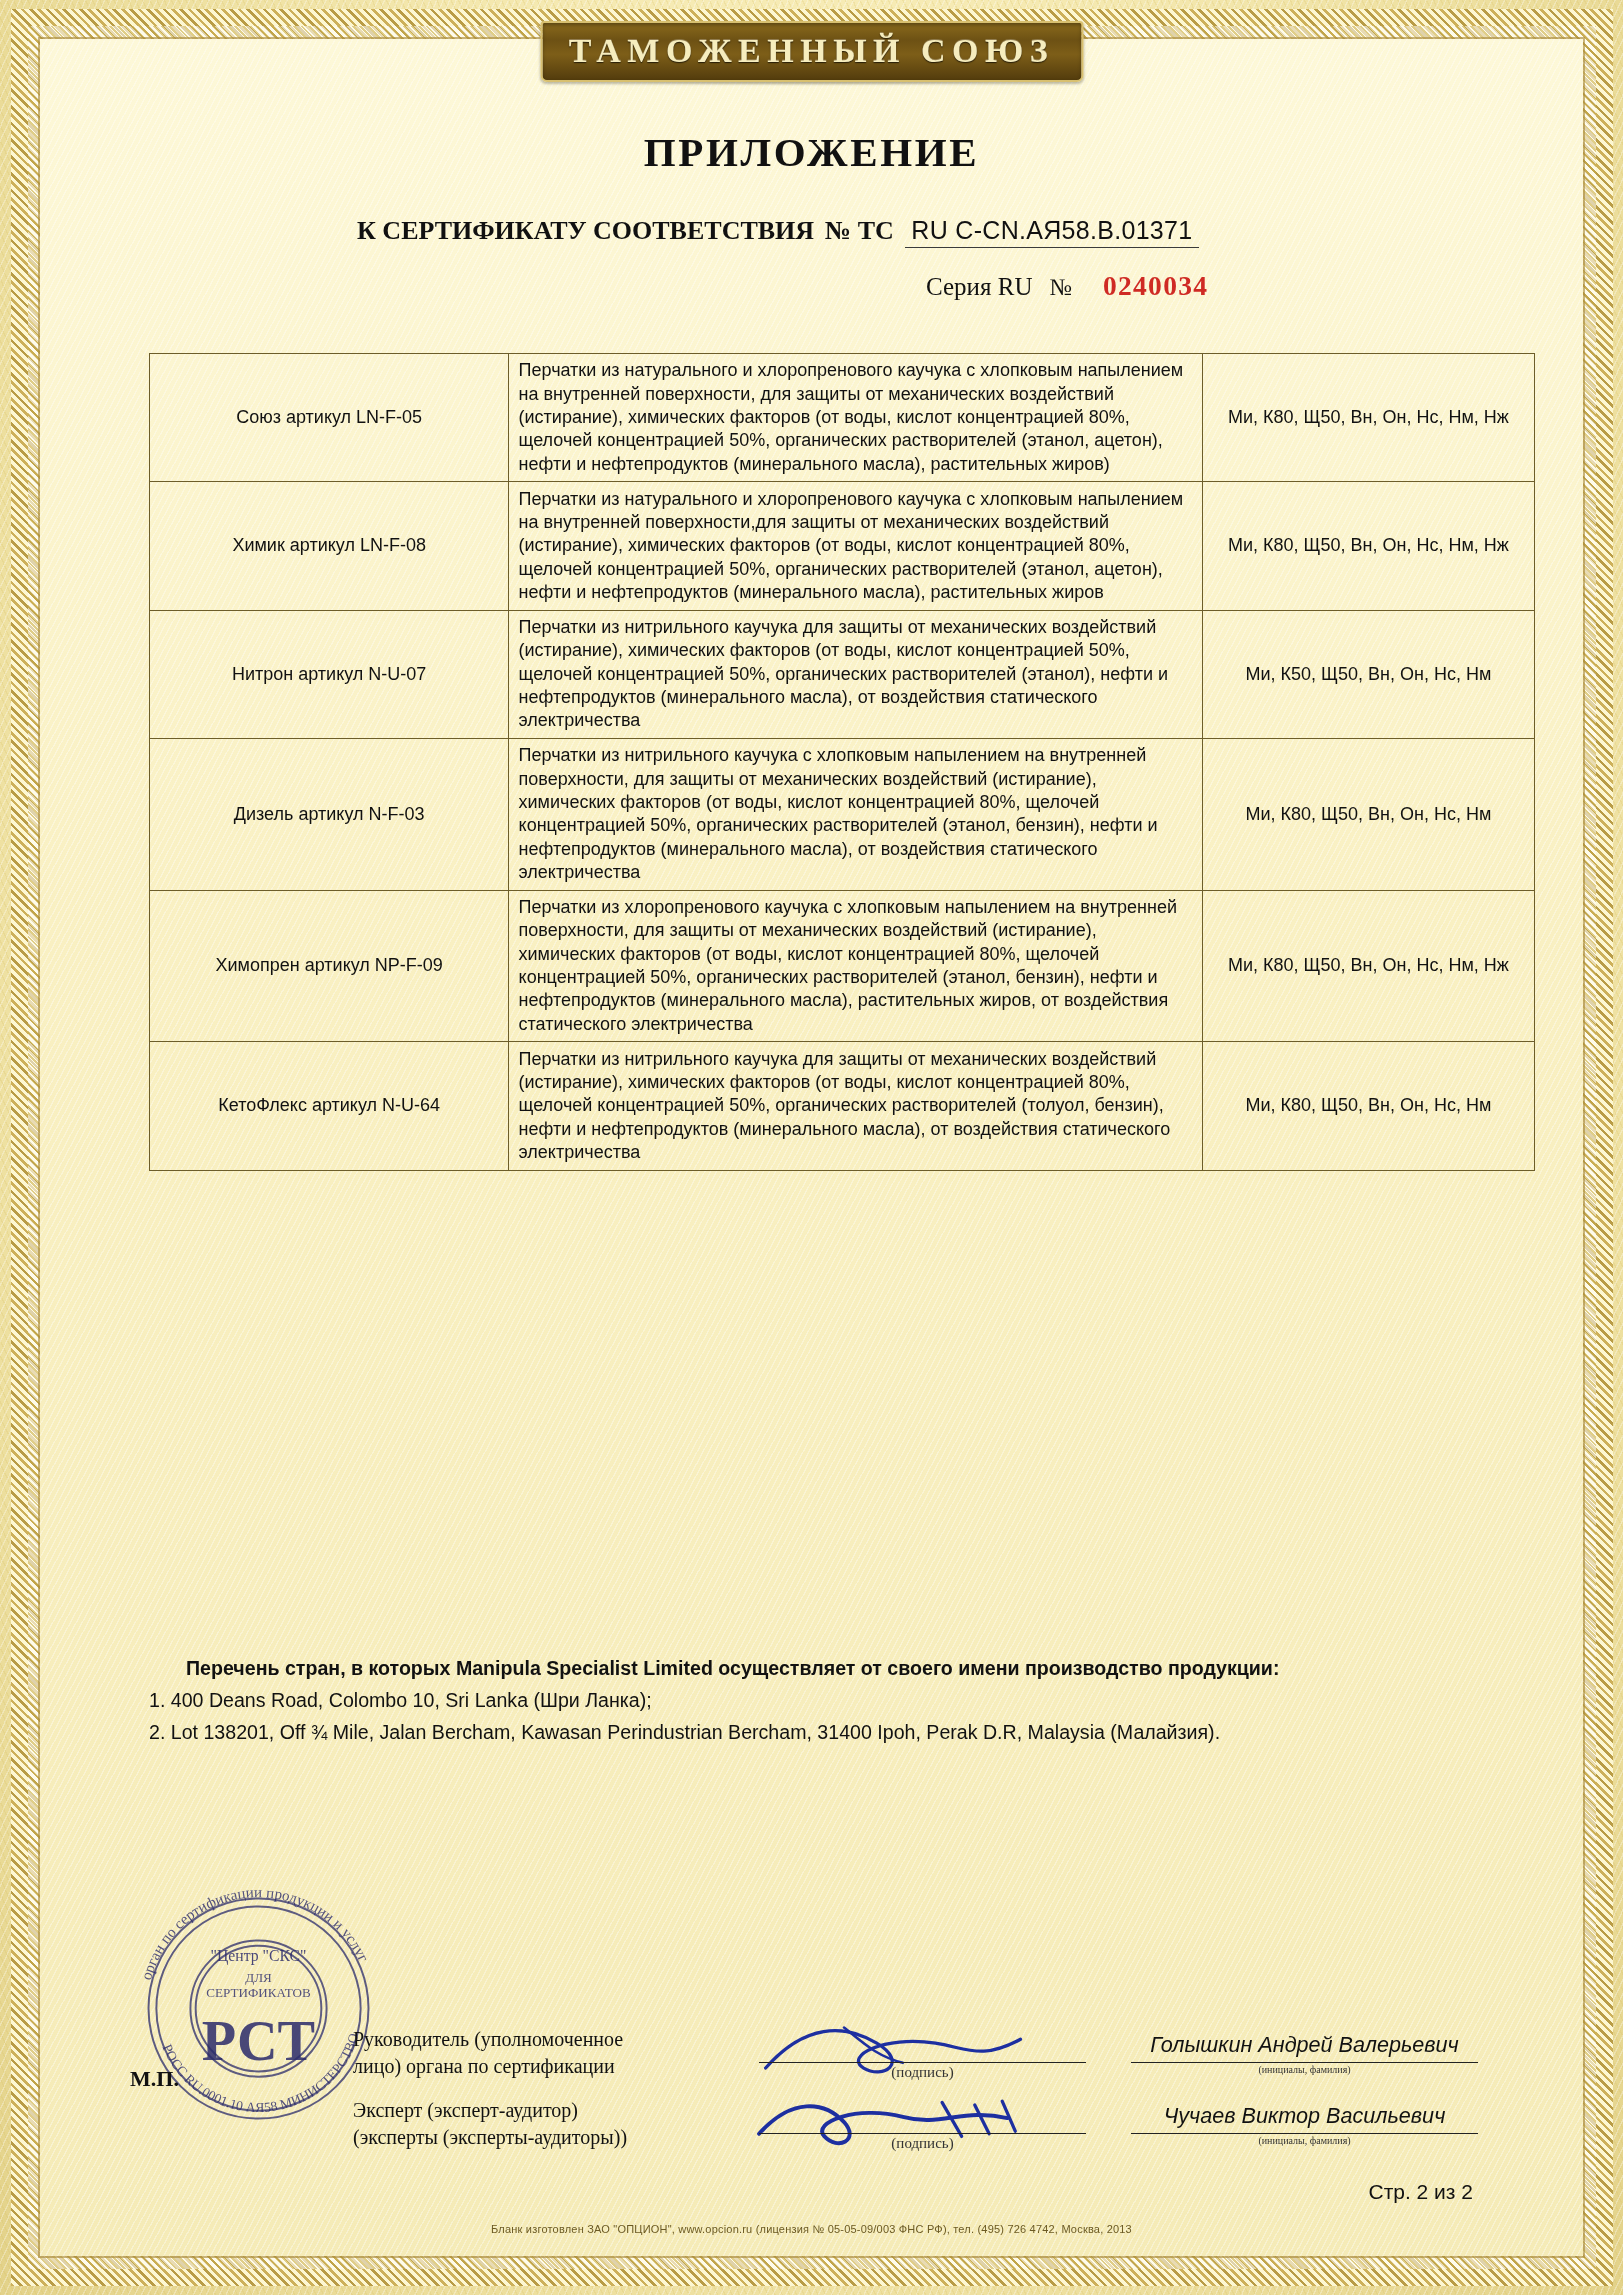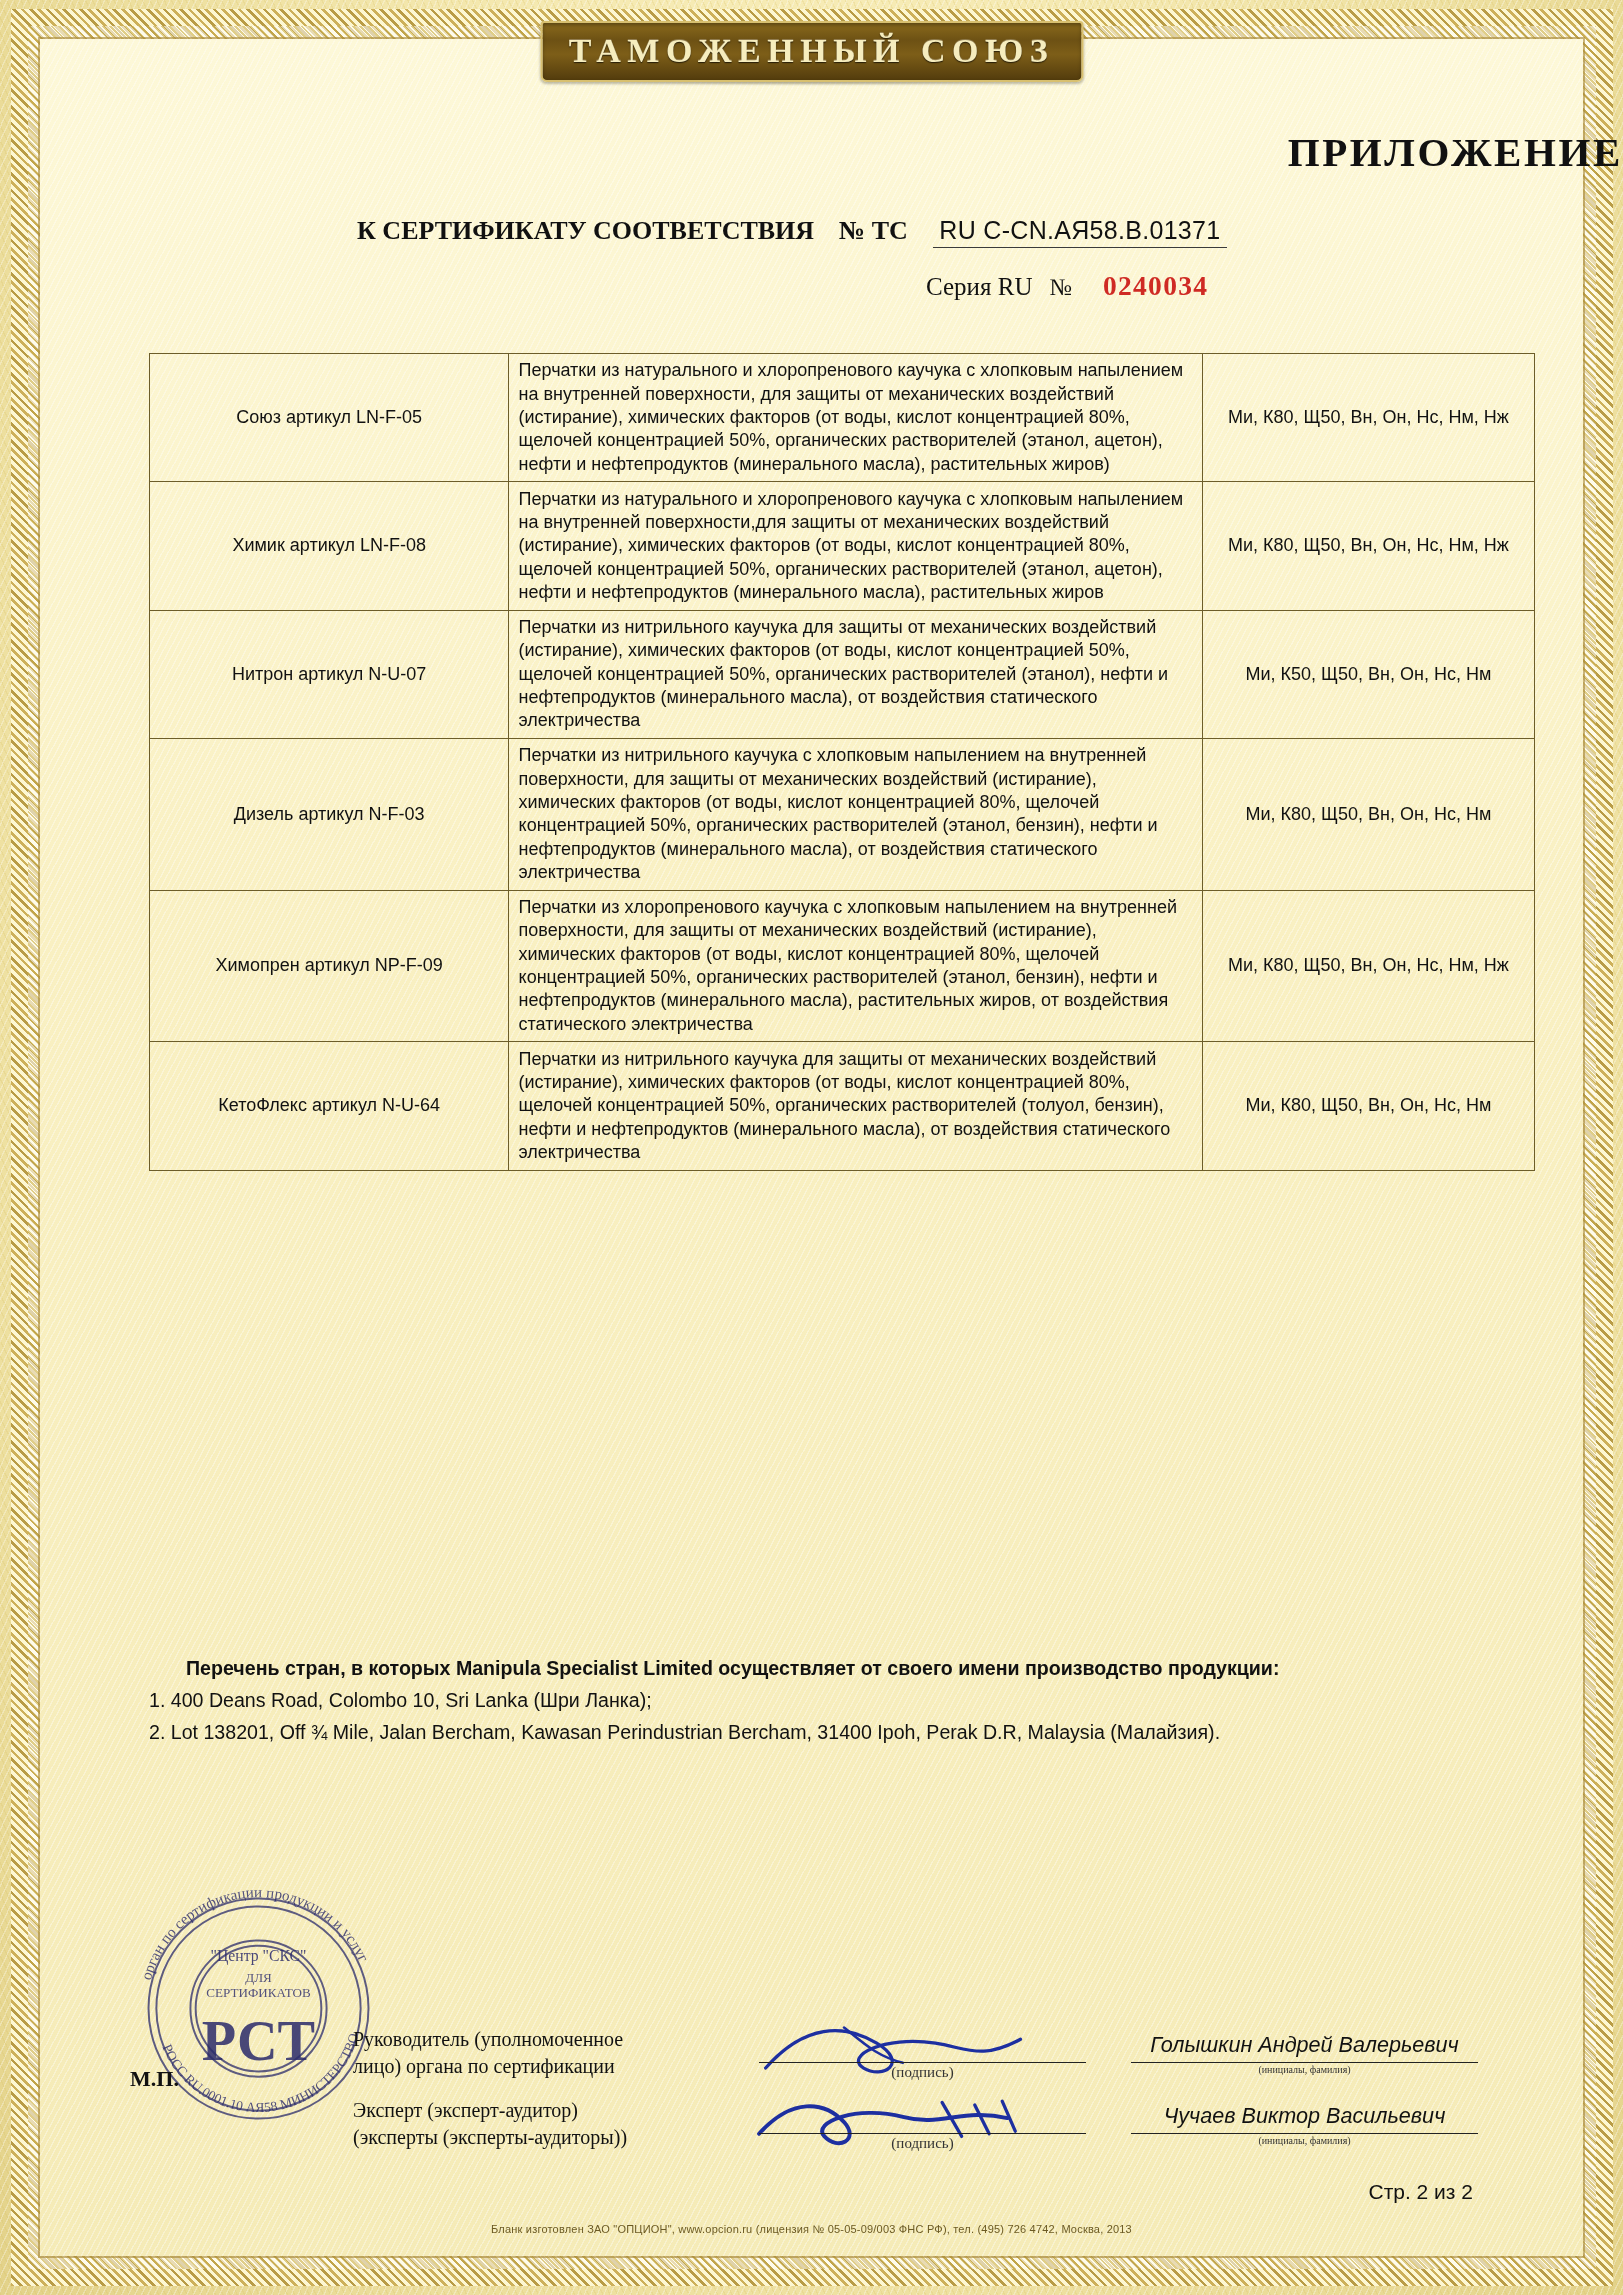--- a/index.html
+++ b/index.html
@@ -90,36 +90,36 @@
   }
   .banner-shadow{
     position:absolute;
     left:6.5px;top:68px;width:530px;height:11.8px;
     background:radial-gradient(ellipse at 50% 0%, rgba(90,70,20,0.35) 0%, rgba(90,70,20,0) 70%);
   }
 
   h1.title{
     position:absolute;
     top:128px;left:0;right:0;
-    text-align:right;
+    text-align:center;
     font-family:"Liberation Serif", serif;
     font-size:41px;
     font-weight:bold;
     letter-spacing:2.6px;
     color:#111;
     margin:0;
   }
 
   .subtitle-row{
     position:absolute;
     top:216px;
     left:357px;
     display:flex;
     align-items:baseline;
-    gap:25px;
+    gap:11px;
     font-family:"Liberation Serif", serif;
     font-size:26px;
     font-weight:bold;
     color:#111;
   }
   .cert-number{
     font-family:"Liberation Sans", sans-serif;
     font-weight:normal;
     font-size:25px;
     letter-spacing:0.3px;

